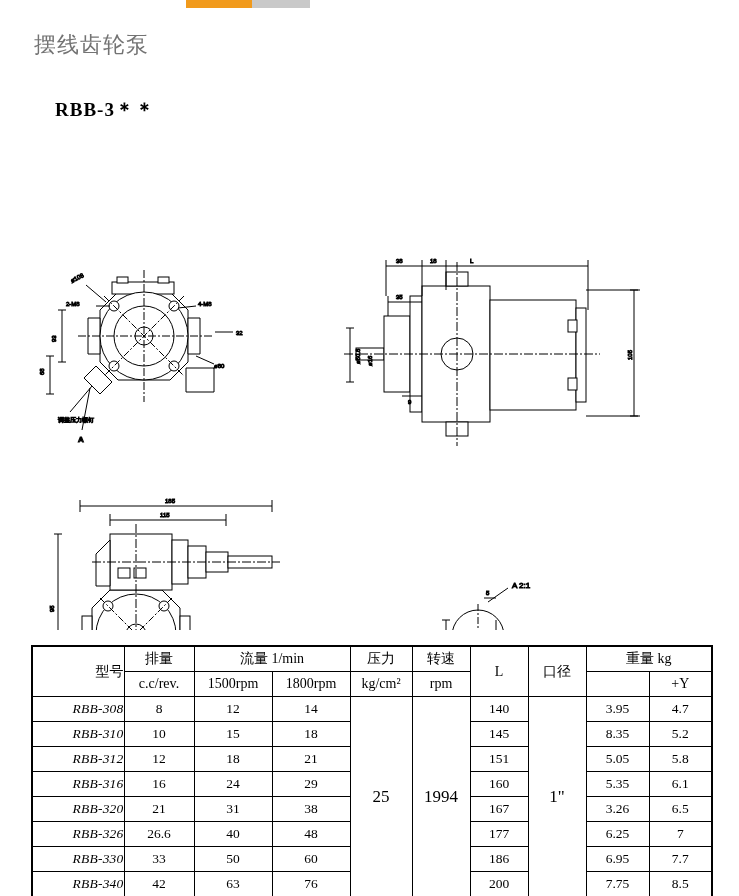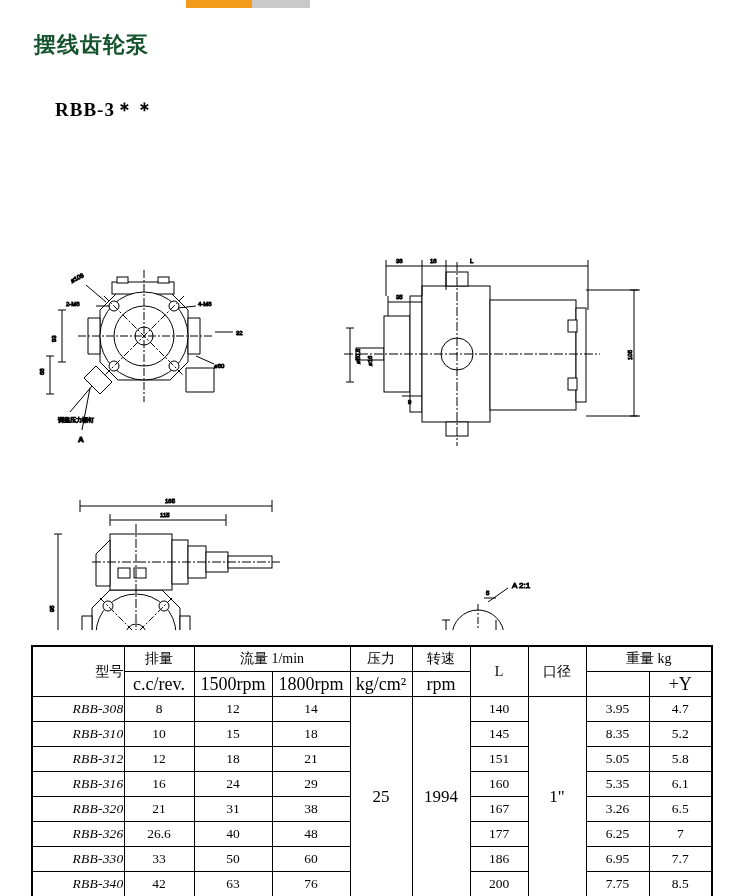--- a/index.html
+++ b/index.html
@@ -27,24 +27,24 @@
     height: 8px;
   }
   .seg-orange { left: 186px; width: 66px; background: #f19a1c; }
   .seg-gray { left: 252px; width: 58px; background: #c9c9c9; }
 
   .page-title {
     position: absolute;
     top: 30px;
     left: 34px;
     font-family: "Liberation Sans", sans-serif;
-    font-weight: bold;
+    font-weight: normal;
     font-size: 22px;
     letter-spacing: 1px;
-    color: #14532d;
+    color: #737373;
   }
   .model-title {
     position: absolute;
     top: 97px;
     left: 55px;
     font-family: "Liberation Serif", serif;
     font-weight: bold;
     font-size: 19px;
     letter-spacing: 1px;
     color: #000;
@@ -80,21 +80,21 @@
     vertical-align: middle;
     padding: 0;
     height: 24px;
     font-weight: normal;
   }
   table.spec .outer-l { border-left: 2px solid #000; text-align: right; }
   table.spec .outer-r { border-right: 2px solid #000; }
   table.spec tr.hdr-top td { border-top: 2px solid #000; }
   table.spec tr.last-row td { border-bottom: 2px solid #000; }
   .hdr-main { font-size: 14px; }
-  .hdr-sub { font-size: 18px; }
+  .hdr-sub { font-size: 14px; }
   .model-cell { font-size: 13.5px; letter-spacing: 0.2px; font-style: italic; }
   .big-cell { font-size: 17px; }
   .tall { height: 26px; }
 </style>
 </head>
 <body>
 
 <div class="top-bar">
   <div class="seg seg-orange"></div>
   <div class="seg seg-gray"></div>

